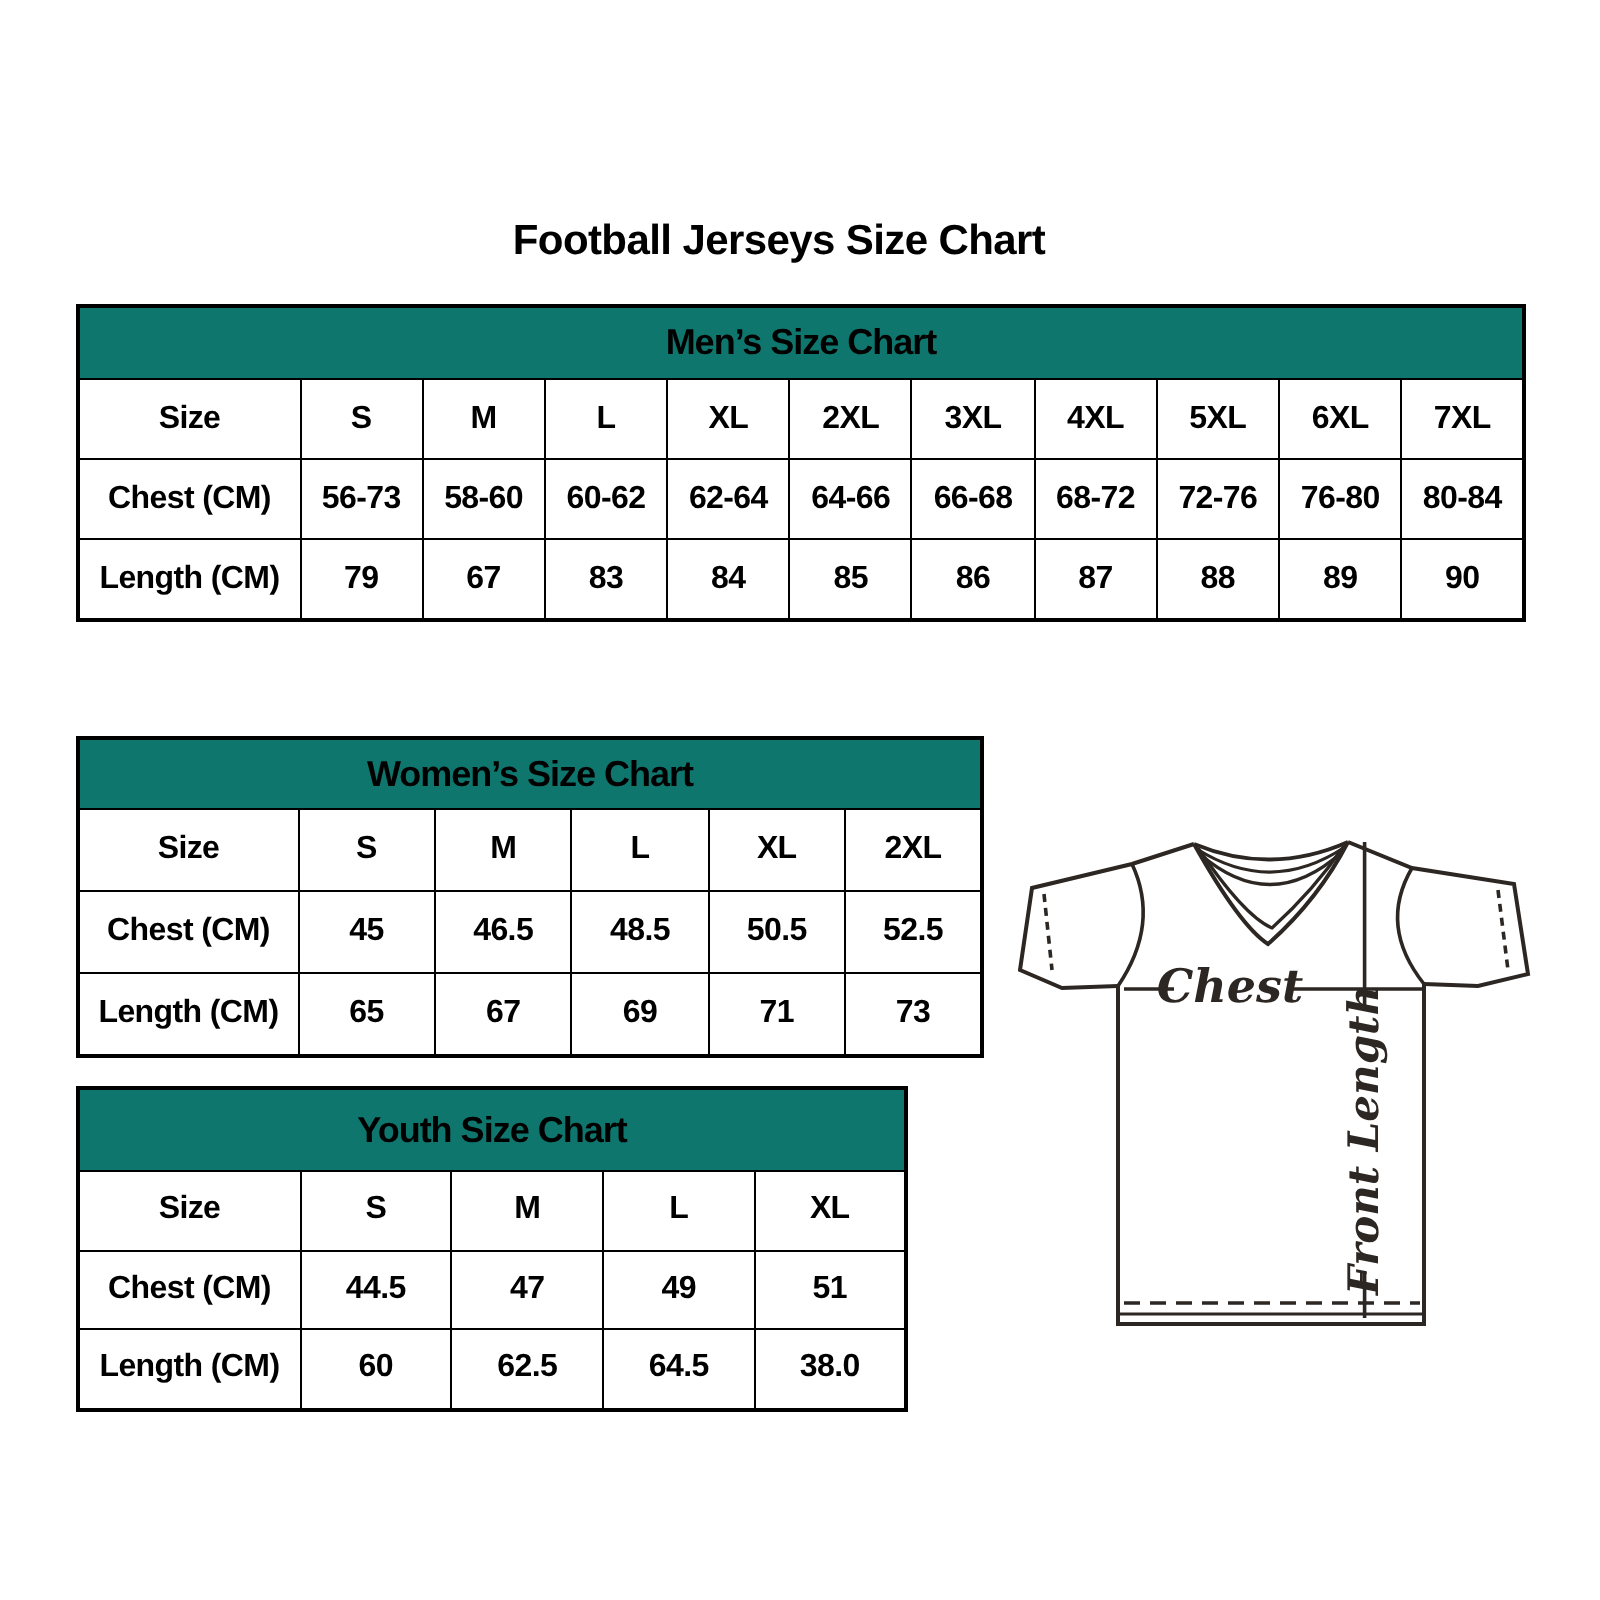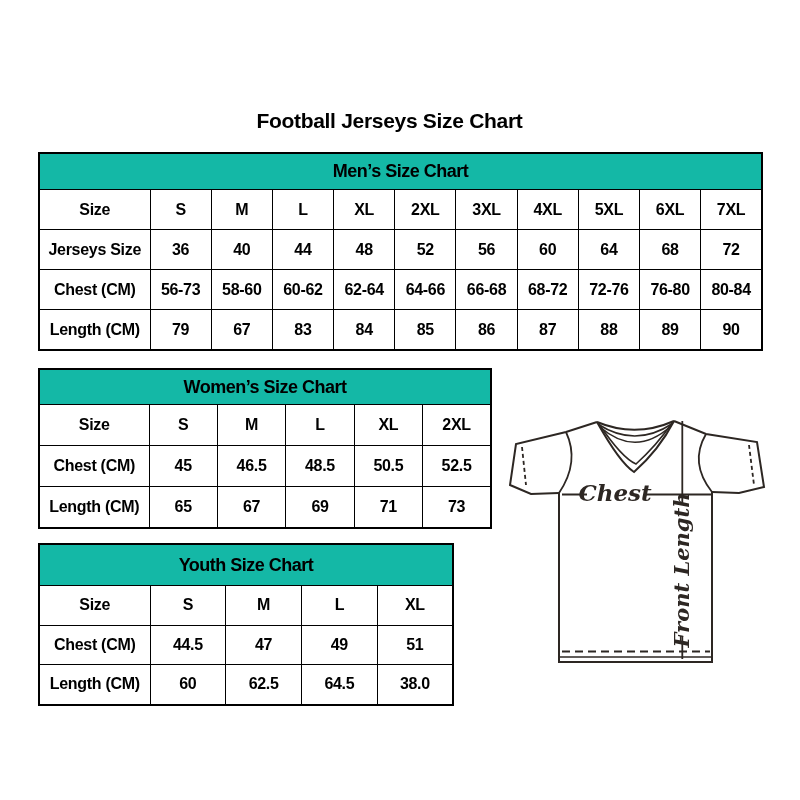--- a/index.html
+++ b/index.html
@@ -13,21 +13,21 @@
 
   .size-table{
     position:absolute;border-collapse:collapse;table-layout:fixed;background:#fff;
     font-family:"Liberation Sans",sans-serif;font-weight:700;color:#000;
     border:2px solid #000;
   }
   .size-table th,.size-table td{
     border:1.4px solid #000;text-align:center;vertical-align:middle;padding:0;
     letter-spacing:-0.3px;white-space:nowrap;overflow:hidden;
   }
-  .size-table .band{background:#14b8a6;font-size:18px;letter-spacing:-0.5px;}
+  .size-table .band{background:#0f766e;font-size:18px;letter-spacing:-0.5px;}
   .size-table td{font-size:16px;}
 
   .t-mens{left:38px;top:152px;width:725px;}
   .t-mens .band{height:35px;}
   .t-mens td{height:39px;}
   .t-mens .c-label{width:111px;}
 
   .t-womens{left:38px;top:368px;width:454px;}
   .t-womens .band{height:34px;margin-left:16px;}
   .t-womens td{height:40px;}
@@ -76,33 +76,20 @@
         <td>L</td>
         <td>XL</td>
         <td>2XL</td>
         <td>3XL</td>
         <td>4XL</td>
         <td>5XL</td>
         <td>6XL</td>
         <td>7XL</td>
       </tr>
       <tr>
-        <td>Jerseys Size</td>
-        <td>36</td>
-        <td>40</td>
-        <td>44</td>
-        <td>48</td>
-        <td>52</td>
-        <td>56</td>
-        <td>60</td>
-        <td>64</td>
-        <td>68</td>
-        <td>72</td>
-      </tr>
-      <tr>
         <td>Chest (CM)</td>
         <td>56-73</td>
         <td>58-60</td>
         <td>60-62</td>
         <td>62-64</td>
         <td>64-66</td>
         <td>66-68</td>
         <td>68-72</td>
         <td>72-76</td>
         <td>76-80</td>

